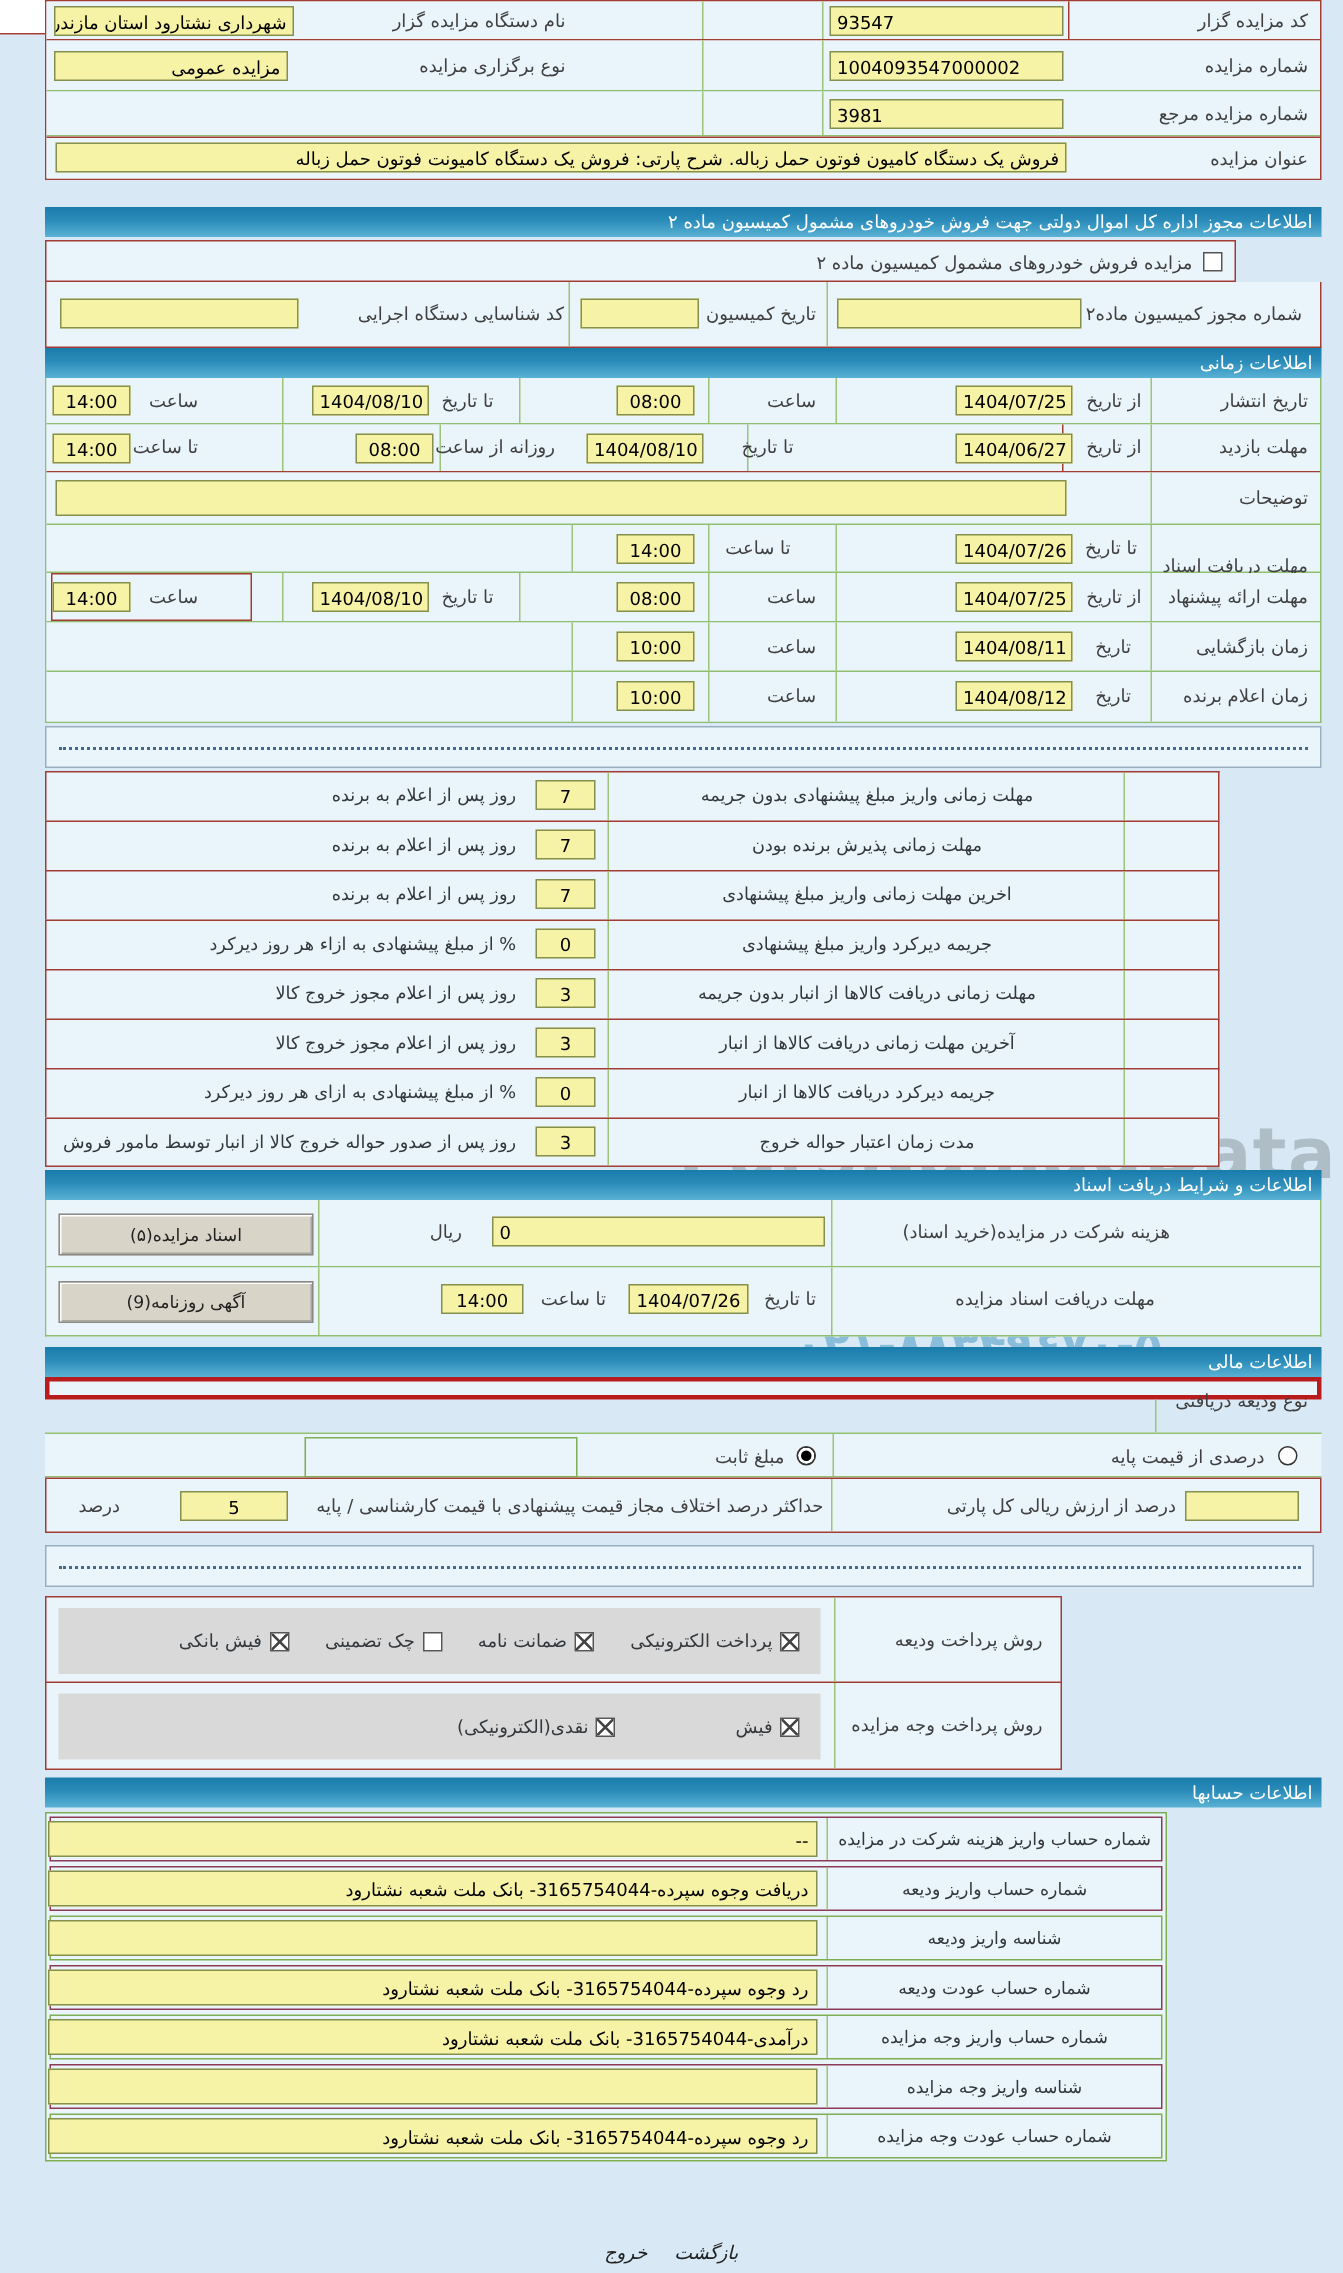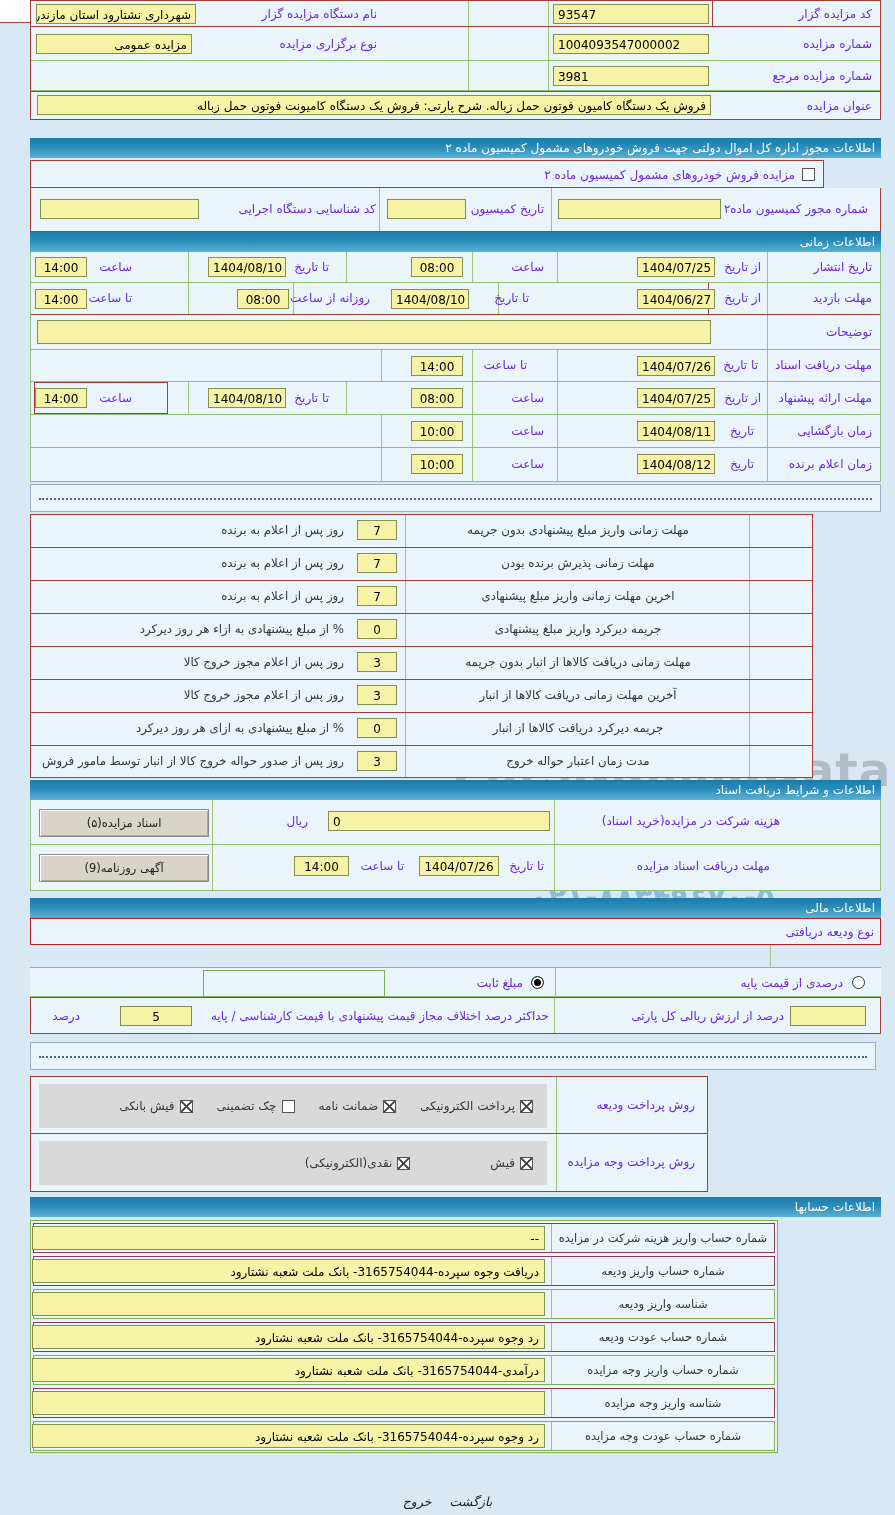--- a/index.html
+++ b/index.html
@@ -11,21 +11,21 @@
   }
   .content{position:relative;margin:0 14px 0 30px;width:851px}
   
   .shead{
     height:20px;line-height:20px;margin-top:0;
     background:linear-gradient(#1a7cab 0%,#2b8cba 45%,#5ab2d4 100%);
     color:#fff;font-weight:normal;font-size:12px;padding-right:6px;box-sizing:border-box;
   }
   
   .row{position:relative;background:#e9f4fb;border-bottom:1px solid #8fbf6f;box-sizing:border-box}
-  .lab{position:absolute;top:6px;white-space:nowrap;color:#6d28d9}
+  .lab{position:absolute;top:6px;white-space:nowrap;color:#404040}
   .vl{position:absolute;top:0;bottom:0;width:1px;background:#9cc47a}
   .vlr{position:absolute;top:0;bottom:0;width:1px;background:#a33c33}
   
   .yin{
     position:absolute;top:4px;height:20px;line-height:20px;box-sizing:border-box;
     background:#f6f2a6;border:1px solid #85904e;padding:0 4px;color:#000;
     white-space:nowrap;overflow:hidden;font-size:12px;
   }
   .din{width:78px;direction:ltr;text-align:center}
   .tin{width:52px;direction:ltr;text-align:center}
@@ -178,21 +178,21 @@
       <i class="vl" style="right:112px"></i>
       <div class="lab" style="right:8px;top:10px">توضیحات</div>
       <div class="yin" style="right:169px;left:6px;top:5px;height:24px"></div>
     </div>
 
     <div class="row" style="height:32px">
       <i class="vl" style="right:112px"></i>
         <i class="vl" style="right:322px"></i>
         <i class="vl" style="right:407px"></i>
         <i class="vl" style="right:498px"></i>
-      <div class="lab" style="right:8px;top:8px">مهلت دریافت اسناد</div>
+      <div class="lab" style="right:8px;top:20px">مهلت دریافت اسناد</div>
       <span class="lab" style="right:122px;top:8px">تا تاریخ</span>
       <div class="yin din" style="right:165px;top:6px">1404/07/26</div>
       <span class="lab" style="right:353px;top:8px">تا ساعت</span>
       <div class="yin tin" style="right:417px;top:6px">14:00</div>
     </div>
 
     <div class="row" style="height:33px">
       <i class="vl" style="right:112px"></i>
         <i class="vl" style="right:322px"></i>
         <i class="vl" style="right:407px"></i>
@@ -312,21 +312,21 @@
       <div class="lab" style="right:110px;top:14px">مهلت دریافت اسناد مزایده</div>
       <span class="lab" style="right:336px;top:14px">تا تاریخ</span>
       <div class="yin din" style="right:381px;width:80px;top:11px">1404/07/26</div>
       <span class="lab" style="right:476px;top:14px">تا ساعت</span>
       <div class="yin tin" style="right:531px;width:55px;top:11px">14:00</div>
       <div class="gbtn">آگهی روزنامه(9)</div>
     </div>
   </div>
 
   <div class="shead" style="margin-top:7px">اطلاعات مالی</div>
-  <div class="row" style="height:27px;border:1px solid #b91c1c">
+  <div class="row" style="height:15px;border:3px solid #b91c1c">
     <div class="lab" style="right:6px;top:6px">نوع ودیعه دریافتی</div>
   </div>
   <div style="height:22px;position:relative">
     <i class="vl" style="right:110px;position:absolute;top:0;bottom:0"></i>
   </div>
   <div class="row" style="height:30px;border-top:1px solid #8fbf6f">
     <i class="vl" style="right:325px"></i>
     <span class="rad" style="position:absolute;right:16px;top:8px"></span>
     <div class="lab" style="right:38px;top:8px">درصدی از قیمت پایه</div>
     <span class="rad checked" style="position:absolute;right:337px;top:8px"></span>

